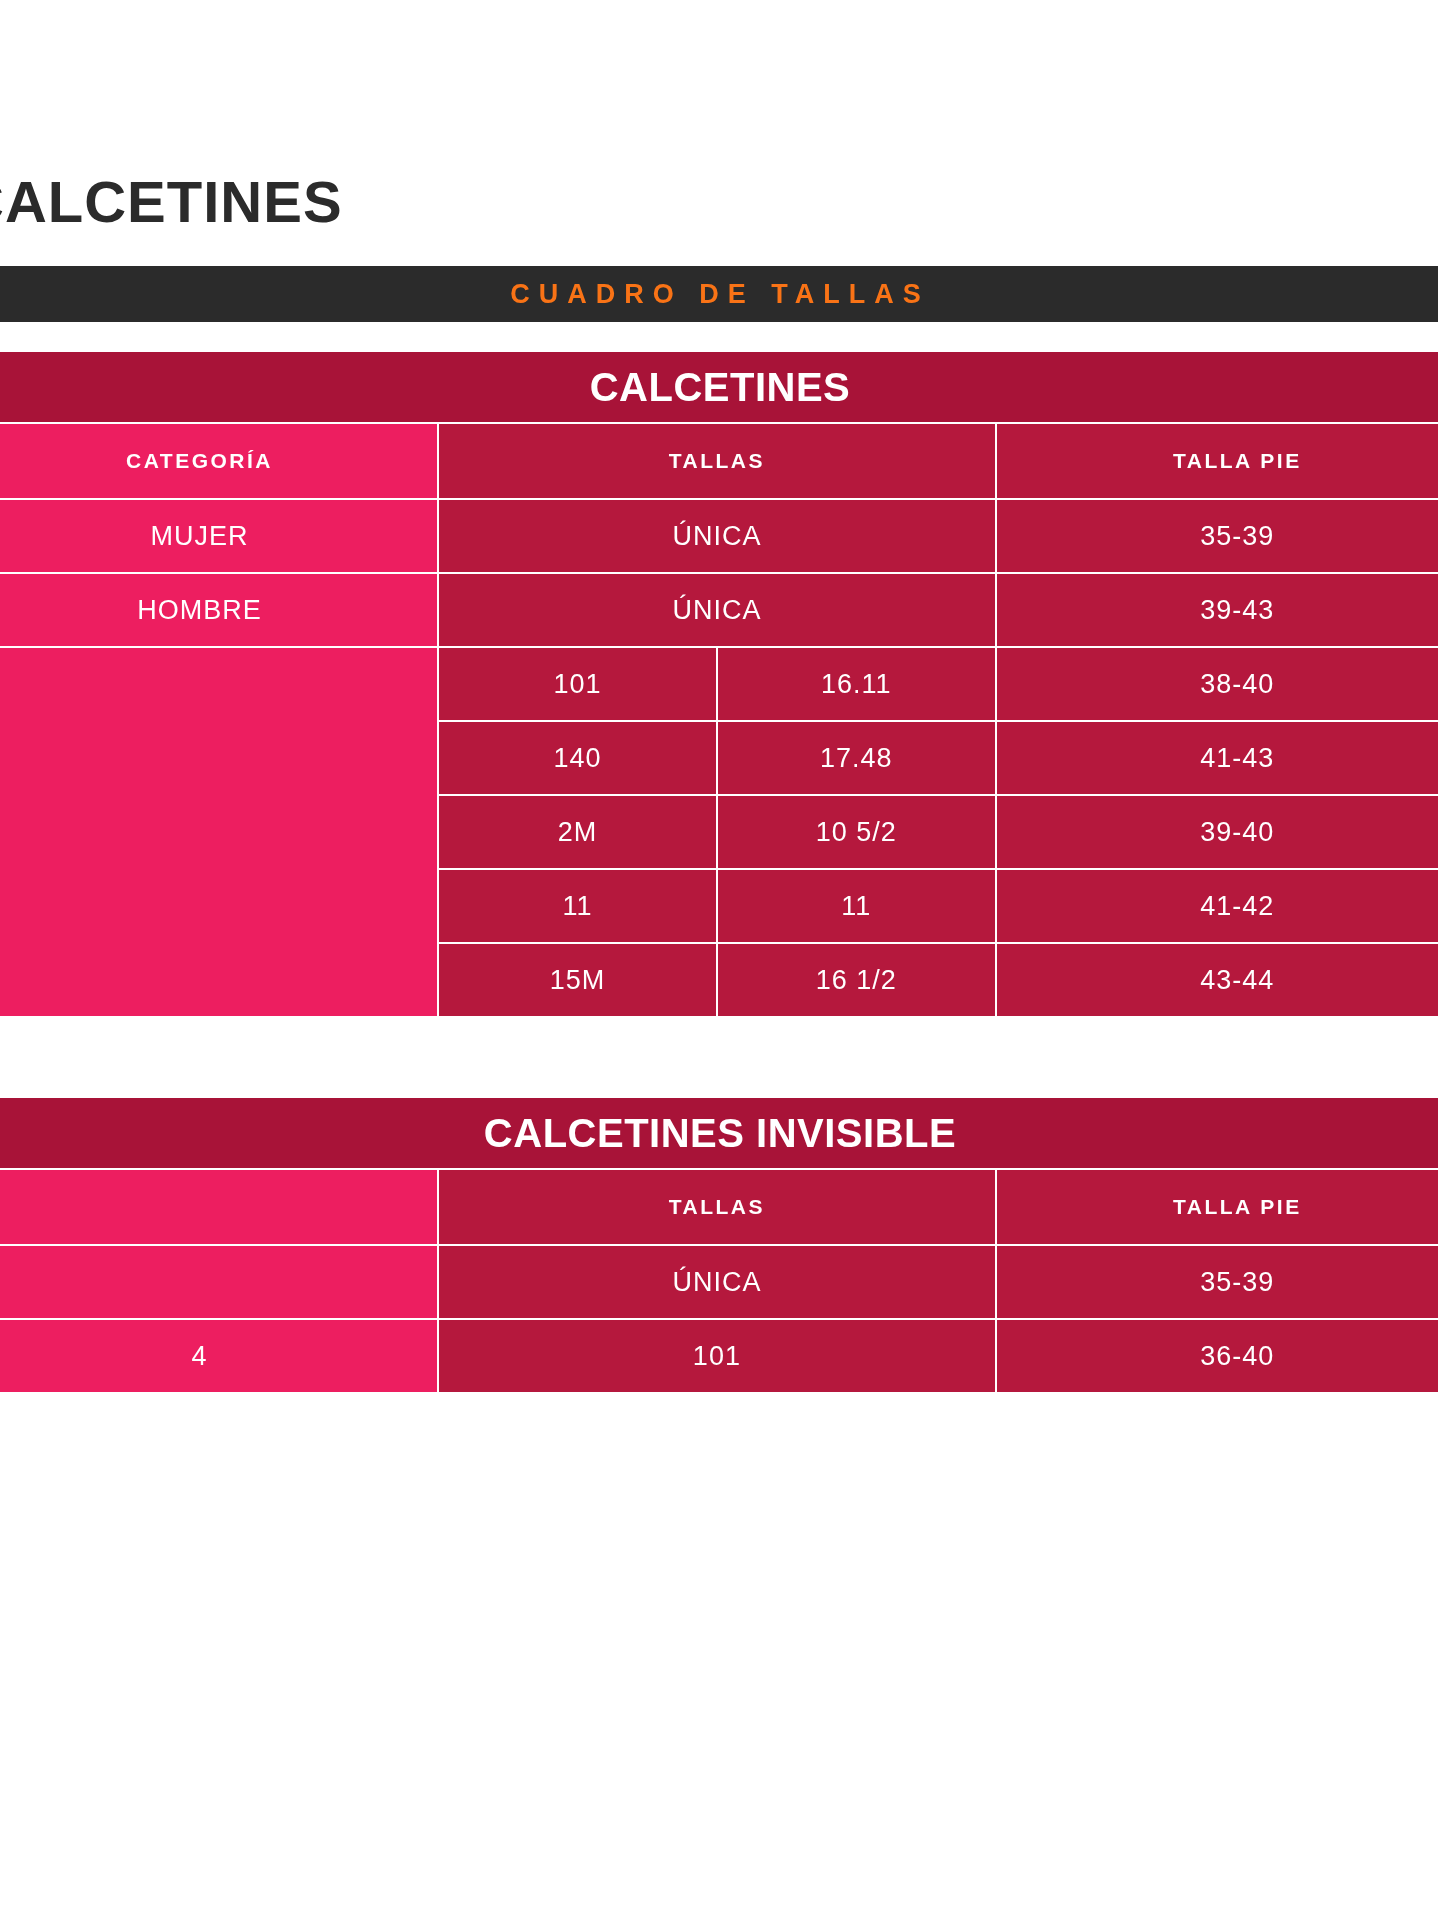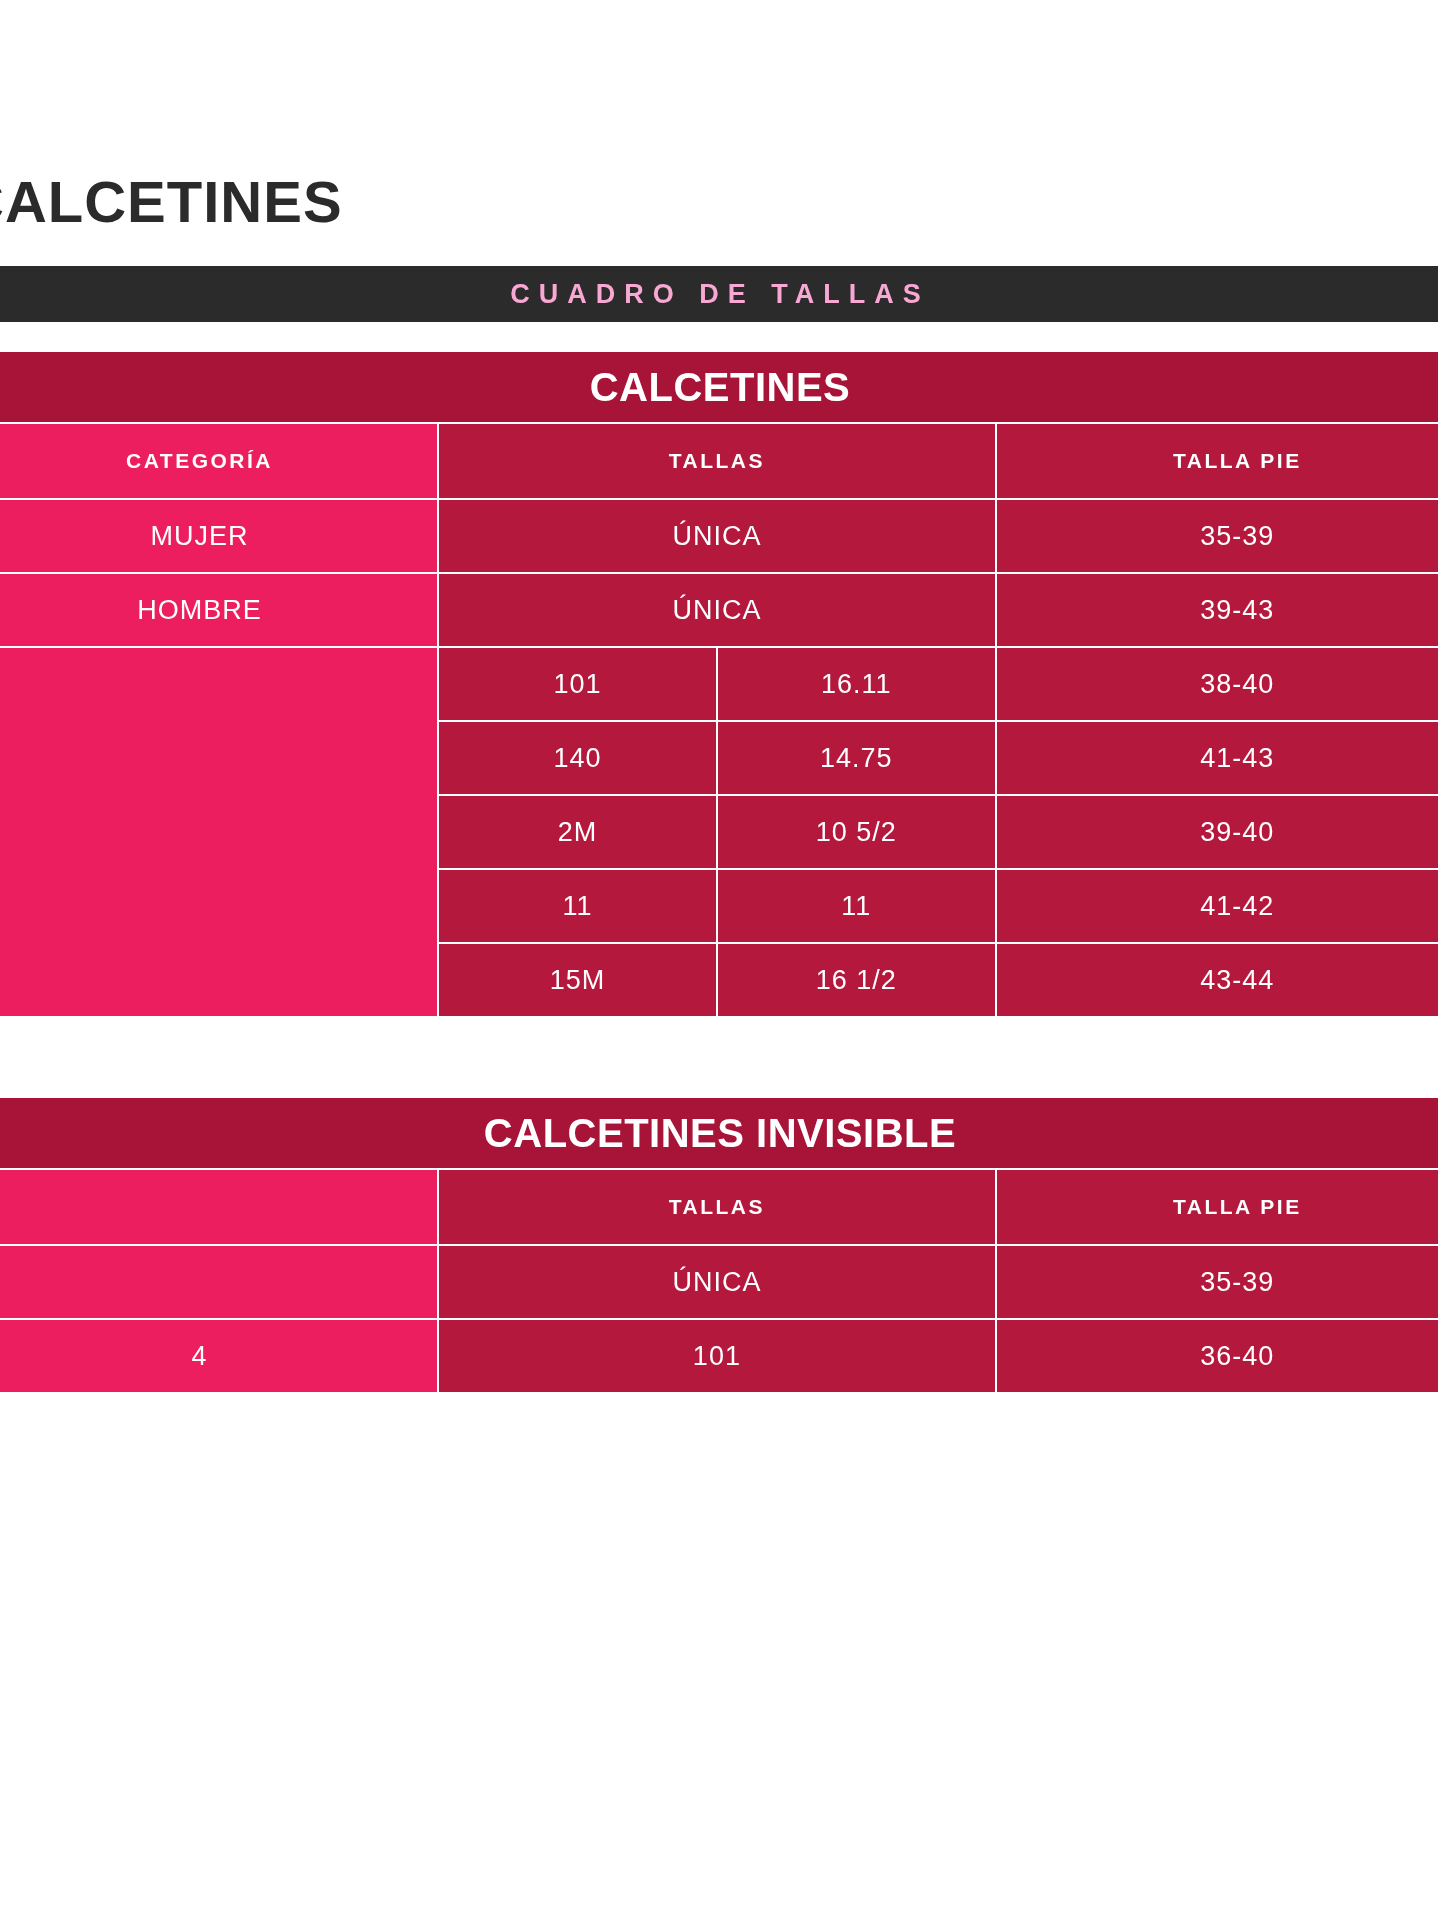--- a/index.html
+++ b/index.html
@@ -36,21 +36,21 @@
     left: -40px;
     top: 266px;
     width: 1520px;
     height: 56px;
     background: #2b2b2b;
     display: flex;
     align-items: center;
     justify-content: center;
   }
   .dark-bar-text {
-    color: #f9a8d4;
+    color: #f97316;
     font-size: 27px;
     font-weight: bold;
     letter-spacing: 9px;
   }
 
   
   .table-block {
     position: absolute;
     left: -40px;
     width: 1520px;
@@ -164,21 +164,21 @@
 
         <tr>
           <td class="cat-cell blank" rowspan="5"></td>
           <td class="val-cell">101</td>
           <td class="val-cell">16.11</td>
           <td class="val-cell">38-40</td>
         </tr>
 
         <tr>
           <td class="val-cell">140</td>
-          <td class="val-cell">14.75</td>
+          <td class="val-cell">17.48</td>
           <td class="val-cell">41-43</td>
         </tr>
 
         <tr>
           <td class="val-cell">2M</td>
           <td class="val-cell">10 5/2</td>
           <td class="val-cell">39-40</td>
         </tr>
 
         <tr>

